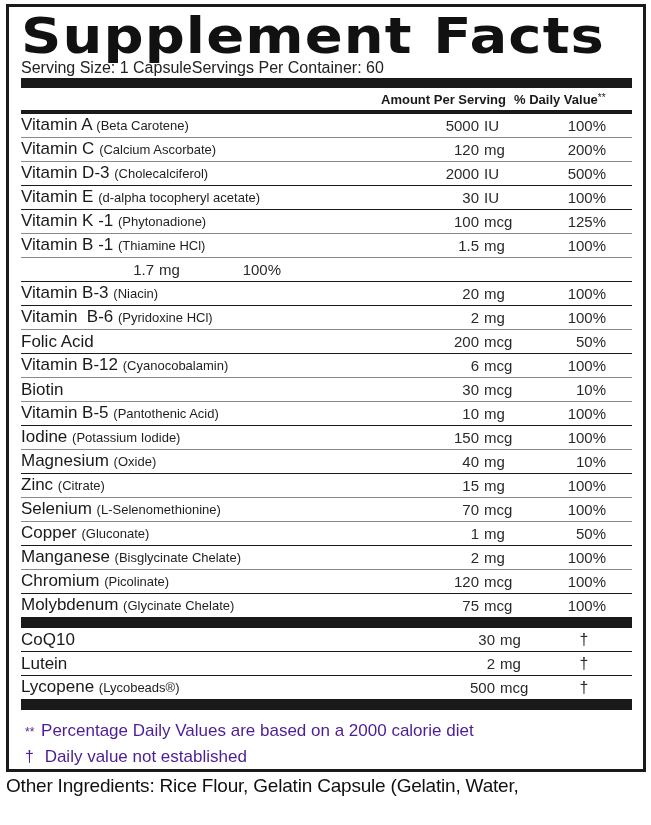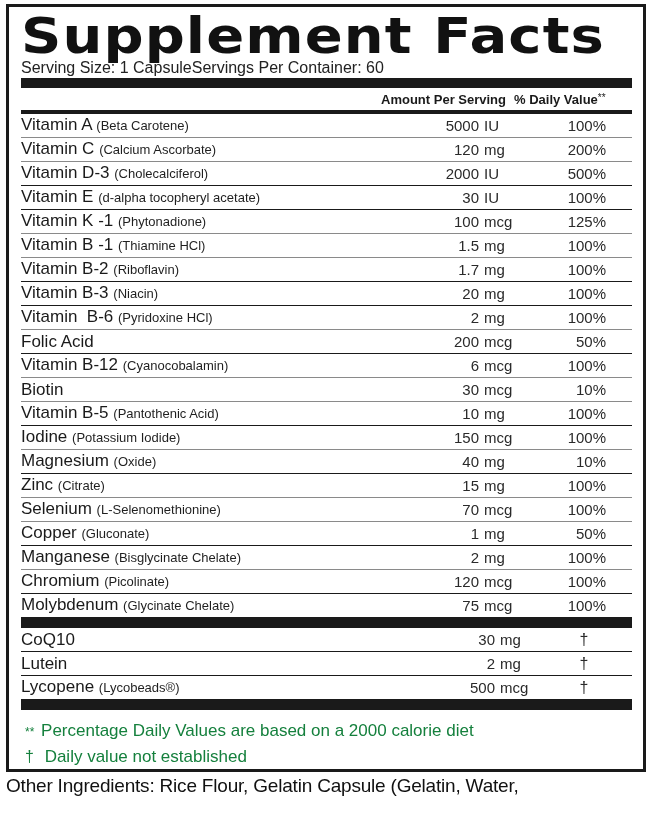--- a/index.html
+++ b/index.html
@@ -111,21 +111,21 @@
       font-size: 15px;
       line-height: 22px;
       color: #2a2a2a;
     }
     .row .dv.dagger { text-align: center; padding-right: 8px; width: 80px; font-size: 16px; }
     .footnotes {
       margin-top: 8px;
       padding-left: 4px;
       font-size: 17px;
       line-height: 26px;
-      color: #15803d;
+      color: #4c1d95;
     }
     .footnotes .mark { font-size: 12px; vertical-align: top; position: relative; top: 1px; margin-right: 2px; }
     .footnotes .dag { font-size: 16px; margin-right: 6px; }
     .other {
       position: absolute;
       left: 6px;
       top: 773px;
       width: 645px;
       font-size: 19px;
       line-height: 25px;
@@ -175,21 +175,20 @@
           <div class="name"><span style="white-space: pre;">Vitamin K -1</span> <span class="sub">(Phytonadione)</span></div>
           <div class="amount"><span>100</span><span class="u">mcg</span></div>
           <div class="dv">125%</div>
         </div>
         <div class="row gray">
           <div class="name"><span style="white-space: pre;">Vitamin B -1</span> <span class="sub">(Thiamine HCl)</span></div>
           <div class="amount"><span>1.5</span><span class="u">mg</span></div>
           <div class="dv">100%</div>
         </div>
         <div class="row">
-          <div class="name"><span style="white-space: pre;">Vitamin B-2</span> <span class="sub">(Riboflavin)</span></div>
           <div class="amount"><span>1.7</span><span class="u">mg</span></div>
           <div class="dv">100%</div>
         </div>
         <div class="row">
           <div class="name"><span style="white-space: pre;">Vitamin B-3</span> <span class="sub">(Niacin)</span></div>
           <div class="amount"><span>20</span><span class="u">mg</span></div>
           <div class="dv">100%</div>
         </div>
         <div class="row gray">
           <div class="name"><span style="white-space: pre;">Vitamin  B-6</span> <span class="sub">(Pyridoxine HCl)</span></div>

